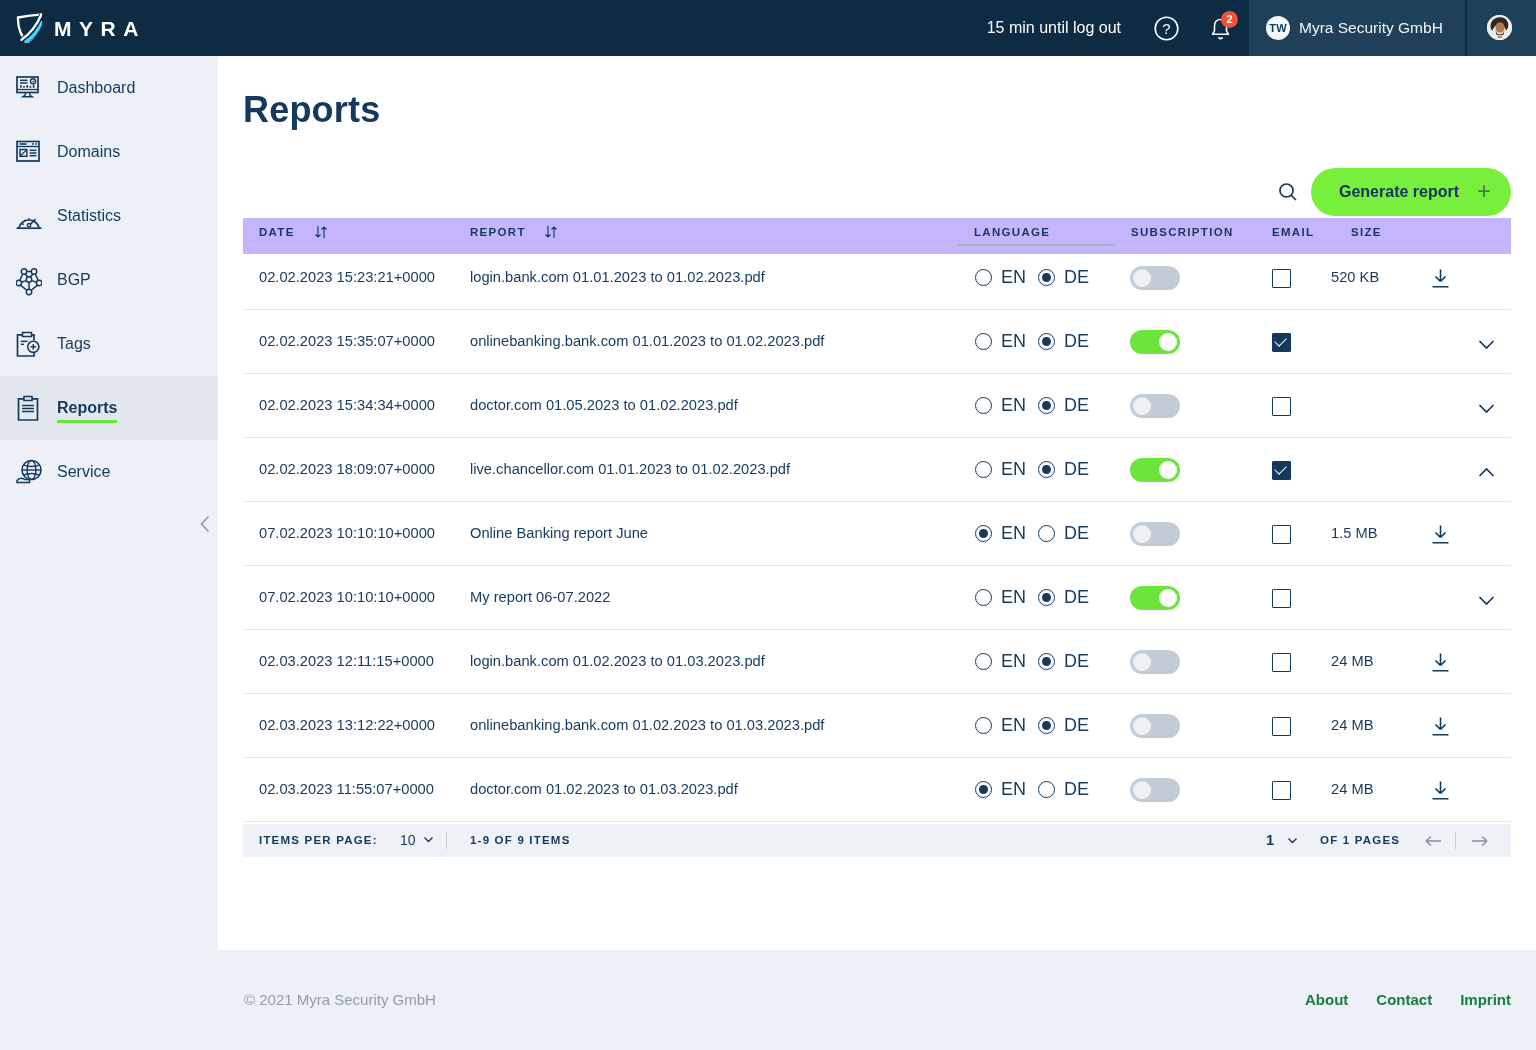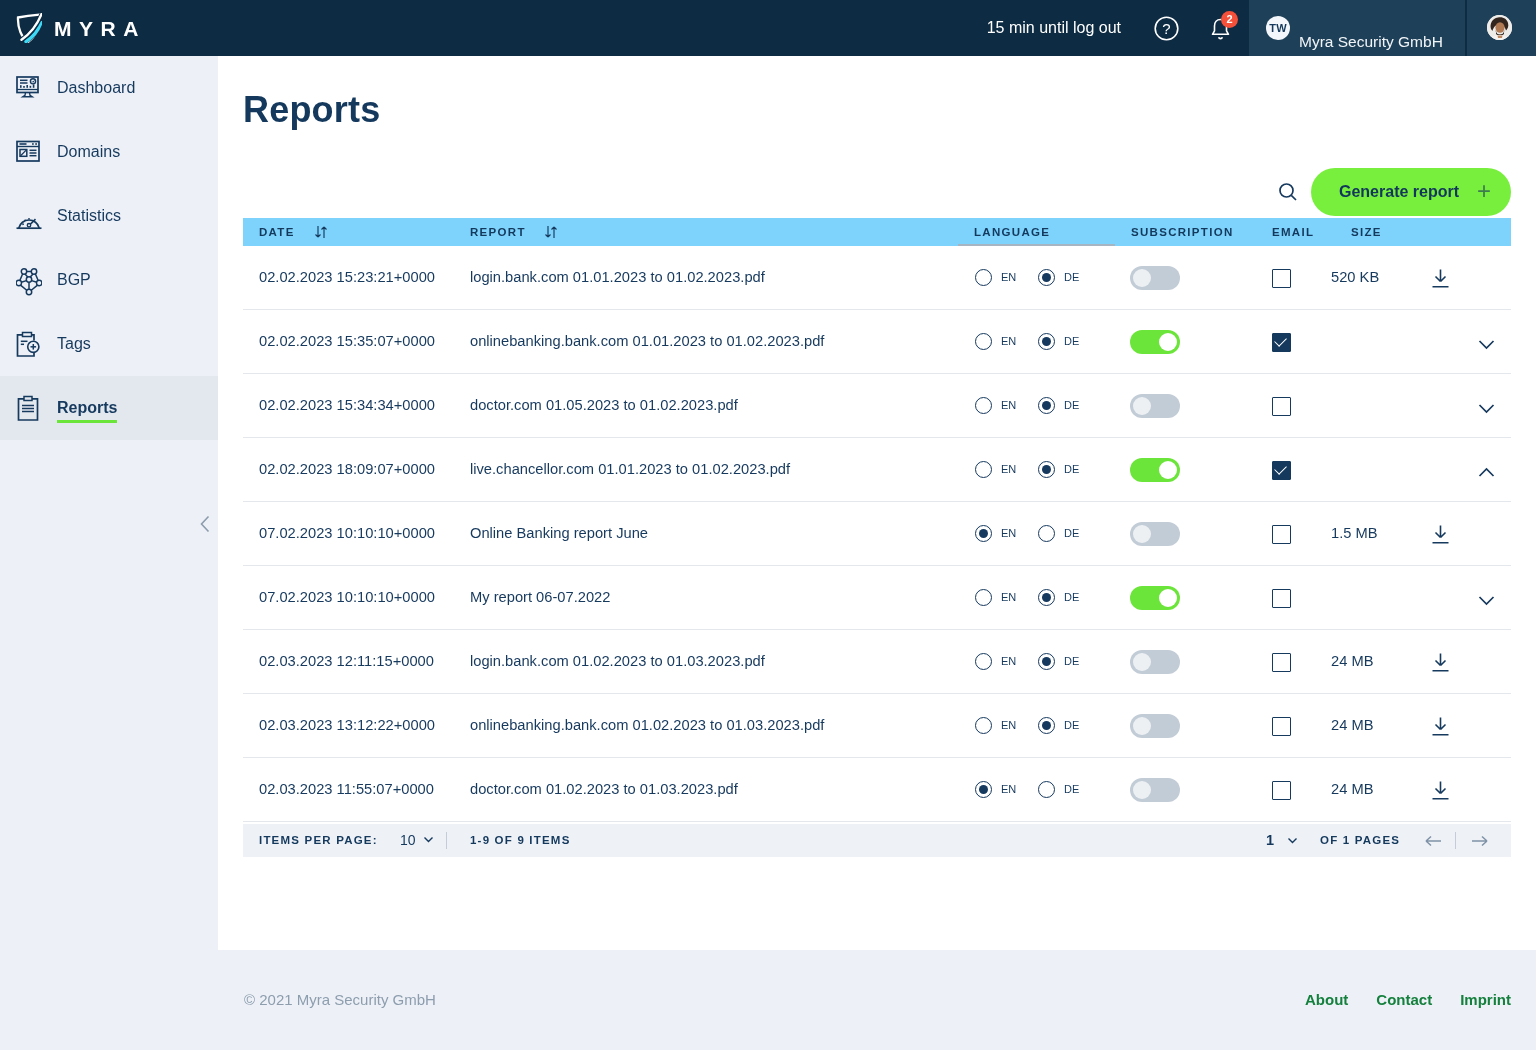--- a/index.html
+++ b/index.html
@@ -9,21 +9,21 @@
 .topnav { position:absolute; left:0; top:0; width:1536px; height:56px; background:#0d2b43; z-index:20; }
 .logo { position:absolute; left:16px; top:13px; display:flex; align-items:center; }
 .logo-word { color:#fff; font-weight:bold; font-size:21px; letter-spacing:7.5px; margin-left:12px; margin-top:1px; }
 .timeout { position:absolute; right:415px; top:0; height:56px; line-height:56px; color:#fff; font-size:16px; }
 .help { position:absolute; left:1154px; top:16px; }
 .bell { position:absolute; left:1209px; top:17px; }
 .badge { position:absolute; left:1221px; top:11px; width:17px; height:17px; border-radius:50%; background:#f4503a; color:#fff; font-size:11px; font-weight:bold; text-align:center; line-height:17px; }
 .company { position:absolute; left:1249px; top:0; width:287px; height:56px; background:#1e4059; }
 .company .divider { position:absolute; left:216px; top:0; width:2px; height:56px; background:#0d2b43; }
 .tw { position:absolute; left:17px; top:16px; width:24px; height:24px; border-radius:50%; background:#f3f6fa; color:#14395d; font-weight:bold; font-size:11px; text-align:center; line-height:24px; letter-spacing:0.3px; }
-.cname { position:absolute; left:50px; top:14px; height:72px; line-height:56px; color:#f2f5f8; font-size:15.5px; }
+.cname { position:absolute; left:50px; top:0; height:72px; line-height:56px; color:#f2f5f8; font-size:15.5px; }
 .avatar { position:absolute; left:238px; top:15px; width:25px; height:25px; border-radius:50%; overflow:hidden; background:#eeece9; }
 
 
 .sidebar { position:absolute; left:0; top:56px; width:218px; height:894px; background:#edf1f7; }
 .sitem { position:absolute; left:0; width:218px; height:64px; }
 .sitem .sicon { position:absolute; left:16px; top:19px; }
 .sitem .slabel { position:absolute; left:57px; top:0; height:64px; line-height:64px; font-size:16px; color:#16395e; }
 .sitem.active { background:#e3e8ef; }
 .sitem.active .slabel { font-weight:bold; }
 .sitem.active .slabel span { border-bottom:3px solid #6ce53b; padding-bottom:4px; }
@@ -31,32 +31,32 @@
 
 
 .main { position:absolute; left:218px; top:56px; width:1318px; height:894px; background:#fff; }
 h1 { position:absolute; left:25px; top:33px; font-size:36px; font-weight:bold; color:#14395d; letter-spacing:0.2px; }
 .search { position:absolute; left:1059px; top:125px; }
 .genbtn { position:absolute; left:1093px; top:112px; width:200px; height:48px; background:#79ef3d;border-radius:24px; }
 .genbtn .btxt { position:absolute; left:28px; top:0; height:48px; line-height:48px; font-size:16px; font-weight:bold; color:#12365c; }
 .genbtn .bplus { position:absolute; right:20px; top:0; height:48px; line-height:46px; font-size:24px; font-weight:normal; color:#3e7b50; }
 
 
-.thead { position:absolute; left:25px; top:162px; width:1268px; height:28px; background:#7dd3fc; }
+.thead { position:absolute; left:25px; top:162px; width:1268px; height:36px; background:#c4b5fd; }
 .th { position:absolute; top:0; height:28px; line-height:28px; font-size:11.5px; font-weight:bold; letter-spacing:1.3px; color:#14395d; }
 .lang-underline { position:absolute; left:715px; top:26px; width:157px; height:2px; background:#a7b4c2; }
 .trow { position:absolute; left:25px; width:1268px; height:64px; border-bottom:1px solid #e4e7eb; }
 .td { position:absolute; top:0; height:63px; line-height:63px; font-size:14.7px; color:#16395e; white-space:nowrap; }
 .c-date { left:16px; }
 .c-report { left:227px; }
 .radio { position:absolute; top:23px; width:17px; height:17px; border:1.6px solid #16395e; border-radius:50%; background:#fff; }
 .radio.sel::after { content:""; position:absolute; left:2.7px; top:2.7px; width:9px; height:9px; border-radius:50%; background:#16395e; }
 .r-en { left:732px; }
 .r-de { left:795px; }
-.rlab { font-size:11px; }
+.rlab { font-size:18px; }
 .l-en { left:758px; }
 .l-de { left:821px; }
 .toggle { position:absolute; left:887px; top:20px; width:50px; height:24px; border-radius:12px; background:#c2ccd6; }
 .toggle::after { content:""; position:absolute; left:3px; top:3px; width:18px; height:18px; border-radius:50%; background:#edf0f3; }
 .toggle.on { background:#6ce53b; }
 .toggle.on::after { left:29px; background:#fff; }
 .cb { position:absolute; left:1029px; top:23px; width:19px; height:19px; border:1.5px solid #16395e; border-radius:1px; background:#fff; }
 .cb.checked { background:#14395d; border-color:#14395d; }
 .cb.checked::after { content:""; position:absolute; left:3.8px; top:1.4px; width:6.2px; height:10px; border-right:1.8px solid #fff; border-bottom:1.8px solid #fff; transform:rotate(45deg); transform-origin:center; }
 .c-size { left:1088px; }
@@ -212,20 +212,33 @@
       <svg width="24" height="28" viewBox="0 0 24 28" fill="none" stroke="#16395e" stroke-width="1.7">
         <path d="M16 3.8 L21.5 3.8 L21.5 25 L2.5 25 L2.5 3.8 L8 3.8"></path>
         <rect x="8" y="1.5" width="8" height="4" stroke-width="1.5"></rect>
         <line x1="6" y1="10.5" x2="18" y2="10.5" stroke-width="1.5"></line>
         <line x1="6" y1="13.5" x2="18" y2="13.5" stroke-width="1.5"></line>
         <line x1="6" y1="16.5" x2="18" y2="16.5" stroke-width="1.5"></line>
       </svg>
     </div>
     <div class="slabel"><span>Reports</span></div>
   </div>
+  <div class="sitem" style="top:384px">
+    <div class="sicon">
+      <svg width="26" height="28" viewBox="0 0 26 28" fill="none" stroke="#16395e" stroke-width="1.5">
+        <circle cx="15.5" cy="11" r="9.5" stroke-width="1.6"></circle>
+        <ellipse cx="15.5" cy="11" rx="4.4" ry="9.5" stroke-width="1.4"></ellipse>
+        <line x1="6" y1="11" x2="25" y2="11" stroke-width="1.4"></line>
+        <path d="M7.7 5.8 C12 8 19 8 23.3 5.8" stroke-width="1.4"></path>
+        <path d="M7.7 16.2 C12 14 19 14 23.3 16.2" stroke-width="1.4"></path>
+        <path d="M1 21.5 C3 19 6 18.8 8.5 20.4 L13.5 20.4 L13.5 23.6 L1 23.6 Z" fill="#edf1f7" stroke-width="1.5"></path>
+      </svg>
+    </div>
+    <div class="slabel">Service</div>
+  </div>
   <div class="collapse"><svg width="10" height="18" viewBox="0 0 10 18" fill="none" stroke="#8c9cad" stroke-width="1.6">
         <path d="M8.5 1.5 L1.5 9 L8.5 16.5"></path>
       </svg></div>
 </div>
 
 <div class="main">
   <h1>Reports</h1>
   <div class="search">
     <svg width="22" height="22" viewBox="0 0 22 22" fill="none" stroke="#16395e" stroke-width="1.7">
       <circle cx="9.5" cy="9.5" r="6.5"></circle>

